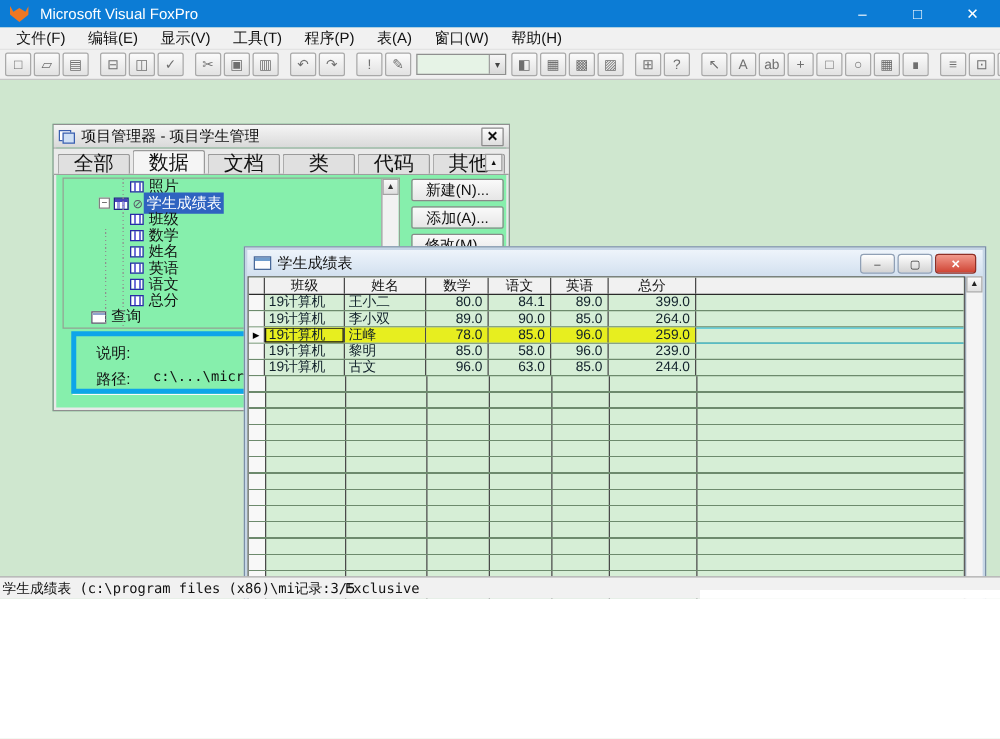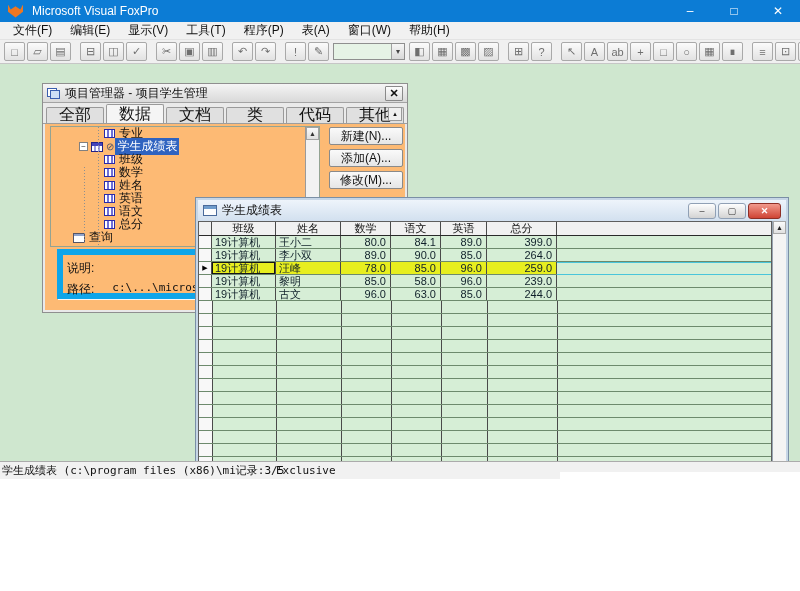--- a/index.html
+++ b/index.html
@@ -27,22 +27,22 @@
   .titem.sep { width:7px; height:19px; }
   .titem.combo { width:72px; height:17px; margin:0 3px; border:1px solid #8f8f8f; background:#e6f3e6;
                  justify-content:flex-end; }
   .titem.combo .glyph { width:13px; height:15px; border-left:1px solid #a0a0a0; font-size:8px; color:#444;
                         background:linear-gradient(#f6f6f6,#d9d9d9); display:flex; align-items:center; justify-content:center; }
 
   
   .desktop { position:absolute; left:0; right:0; top:65px; bottom:18px; background:#cfe7cf; }
 
   
-  .pm { position:absolute; left:42px; top:83px; width:366px; height:230px; z-index:10;
-        background:#fdba74; border:1px solid #8f8f8f; box-shadow:inset 0 0 0 2px #e9e9e9; }
+  .pm { position:absolute; left:42px; top:99px; width:366px; height:230px; z-index:10;
+        background:#86efac; border:1px solid #8f8f8f; box-shadow:inset 0 0 0 2px #e9e9e9; }
   .pm-titlebar { height:19px; background:linear-gradient(#f5f5f5,#d9d9d9); border-bottom:1px solid #a3a3a3;
                  display:flex; align-items:center; padding:0 4px; font-size:12px; }
   .pm-win-icon { width:13px; height:11px; position:relative; margin-right:5px; }
   .pm-win-icon::before { content:""; position:absolute; left:0; top:0; width:8px; height:7px; border:1px solid #3a5fae; background:#fff; }
   .pm-win-icon::after  { content:""; position:absolute; right:0; bottom:0; width:8px; height:7px; border:1px solid #3a5fae; background:#cfe0f5; }
   .pm-close { margin-left:auto; width:18px; height:15px; border:1px solid #8a8a8a; border-radius:1px;
               background:linear-gradient(#fdfdfd,#dedede); font-size:11px; font-weight:bold;
               display:flex; align-items:center; justify-content:center; }
   .pm-tabs { height:21px; background:#eaeaea; border-bottom:1px solid #9e9e9e; display:flex; align-items:flex-end; padding:0 2px; }
   .pm-tab { flex:1; height:16px; margin:0 1px; border:1px solid #9a9a9a; border-bottom:none; border-radius:2px 2px 0 0;
@@ -73,22 +73,22 @@
   .tree-line.l1 { left:47px; top:0; height:118px; }
   .tree-line.l2 { left:33px; top:40px; height:76px; }
   .pm-tree-scroll { position:absolute; right:0; top:0; width:14px; height:100%; border-left:1px solid #9a9a9a; background:#f2f2f2; }
   .pm-scroll-btn { width:13px; height:13px; border:1px solid #a2a2a2; background:linear-gradient(#fafafa,#dfdfdf);
                    font-size:7px; display:flex; align-items:center; justify-content:center; color:#333; }
   .pm-scroll-btn.dn { position:absolute; bottom:0; }
   .pm-buttons { position:absolute; left:286px; top:3px; width:74px; }
   .pm-btn { width:74px; height:18px; margin-bottom:4px; border:1px solid #8a8a8a; border-radius:2px;
             background:linear-gradient(#fafafa,#e6e6e6); font-size:12px;
             display:flex; align-items:center; justify-content:center; white-space:nowrap; }
-  .pm-info { position:absolute; left:14px; top:125px; width:256px; height:50px; border:6px solid #0ea5e9;
-             box-shadow:1px 1px 0 #fafafa; font-size:12px; padding:5px 4px; }
+  .pm-info { position:absolute; left:14px; top:125px; width:256px; height:50px; border:4px solid #0ea5e9;
+             box-shadow:1px 1px 0 #fafafa; font-size:12px; padding:5px 16px; }
   .pm-info .info-row { display:flex; margin-bottom:4px; white-space:nowrap; }
   .path-value { font-family:"DejaVu Sans Mono",monospace; font-size:11px; margin-left:18px; }
 
   
   .bw { position:absolute; left:195px; top:197px; width:594px; height:376px; z-index:20;
         background:#dde8f2; border:1px solid #7a8fa5; box-shadow:inset 0 0 0 2px #c6d6e6; }
   .bw-titlebar { position:absolute; left:2px; right:2px; top:2px; height:21px;
                  background:linear-gradient(#eef4fb,#d2e0ef); display:flex; align-items:center; padding:0 5px; font-size:12px; }
   .bw-icon { width:14px; height:11px; border:1px solid #4a6a9a; background:linear-gradient(#6f9ccc 0 3px,#fdfdfd 3px); margin-right:5px; flex:none; }
   .bw-buttons { margin-left:auto; display:flex; align-items:center; }
@@ -356,25 +356,25 @@
 
         <span class="pm-tab">其他</span>
       </div>
     <span class="pm-tab-up" style="position:absolute; right:4px; top:23px;">▴</span>
     <div class="pm-content">
       <div class="pm-tree">
         <div class="tree-line l1"></div>
         <div class="tree-line l2"></div>
         <div>
 
-
             <div class="t-row t-sib">
               <span class="field-icon"></span>
-              <span class="lbl">专业</span>
-            </div>
+              <span class="lbl">照片</span>
+            </div>
+
           </div>
         <div class="t-row t-sel">
           <span class="expander">−</span>
           <span class="table-icon"></span>
           <span class="oslash">⊘</span>
           <span class="sel-lbl">学生成绩表</span>
         </div>
         <div>
 
             <div class="t-row t-field">

